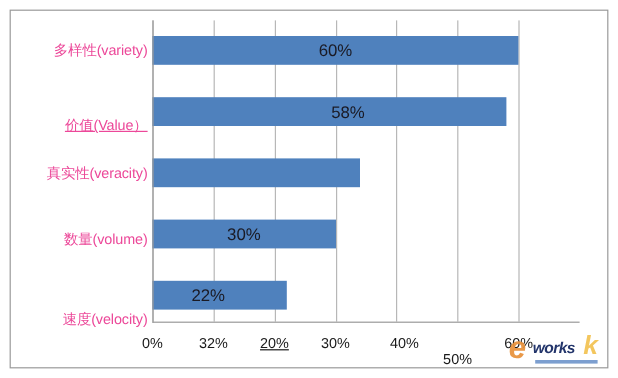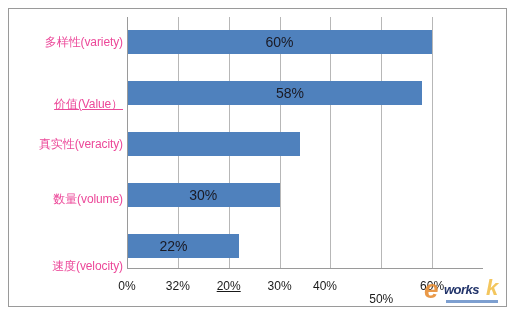--- a/index.html
+++ b/index.html
@@ -190,21 +190,21 @@
     <div class="cat-label" style="top:132px;">真实性(veracity)</div>
     <div class="cat-label" style="top:187px;">数量(volume)</div>
     <div class="cat-label" style="top:234px;margin-top:20px;">速度(velocity)</div>
   </div>
 
   <div>
     <div class="tick-label" style="left:105px;">0%</div>
     <div class="tick-label" style="left:155.86px;">32%</div>
     <div class="tick-label" style="left:206.71px;text-decoration:underline;">20%</div>
     <div class="tick-label" style="left:257.57px;">30%</div>
-    <div class="tick-label" style="left:303px;">40%</div>
+    <div class="tick-label" style="left:315px;">40%</div>
     <div class="tick-label" style="left:359.29px;margin-top:13px;">50%</div>
     <div class="tick-label" style="left:410.14px;">60%</div>
   </div>
 
   <div id="watermark">
     <div id="watermark-e">e</div>
     <div id="watermark-works">works</div>
     <div id="watermark-k-accent">k</div>
     <div id="watermark-bar"></div>
   </div>

